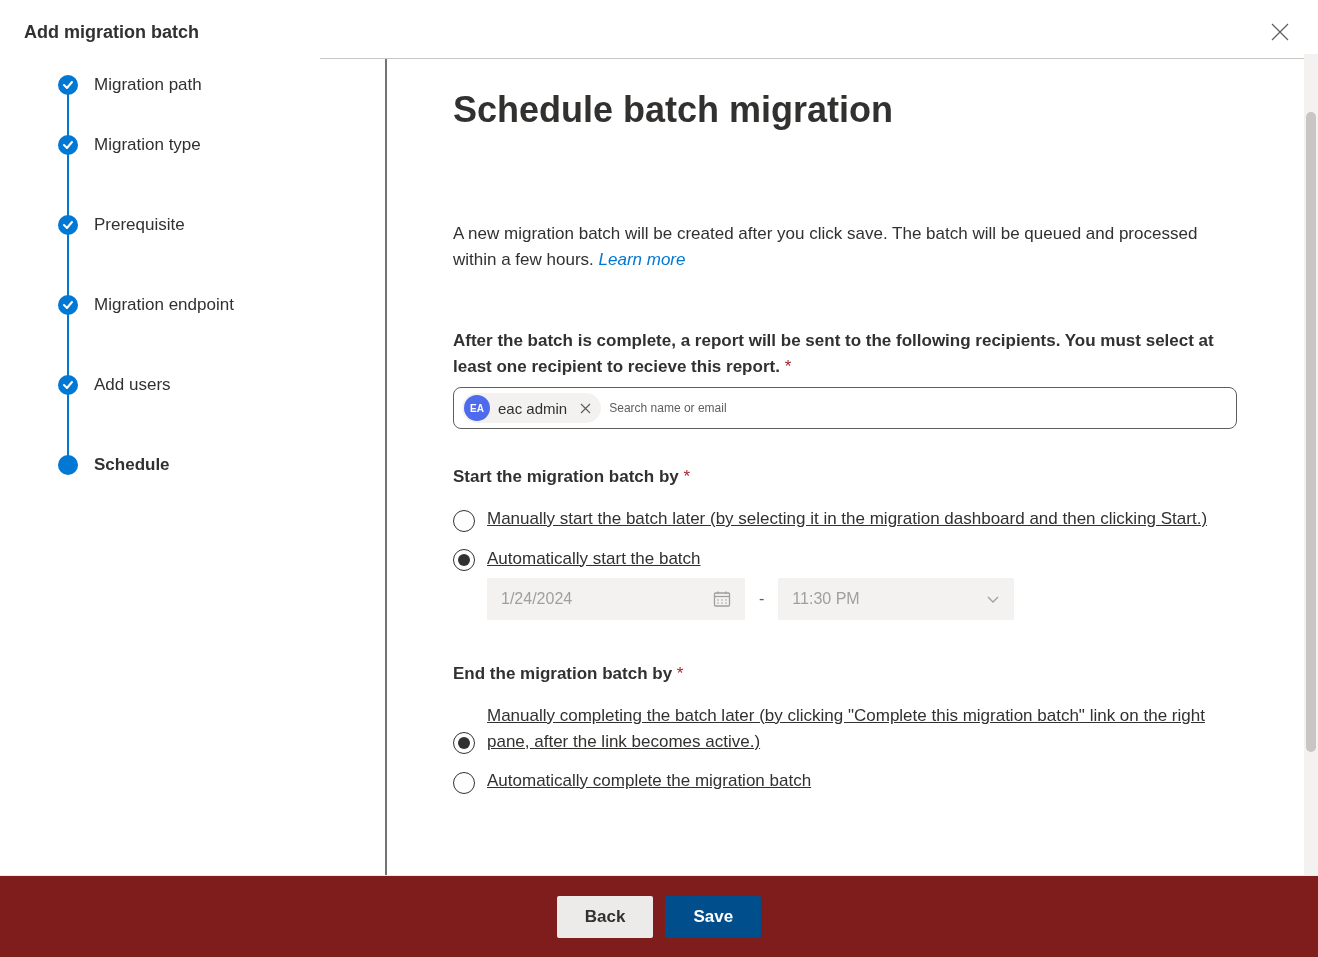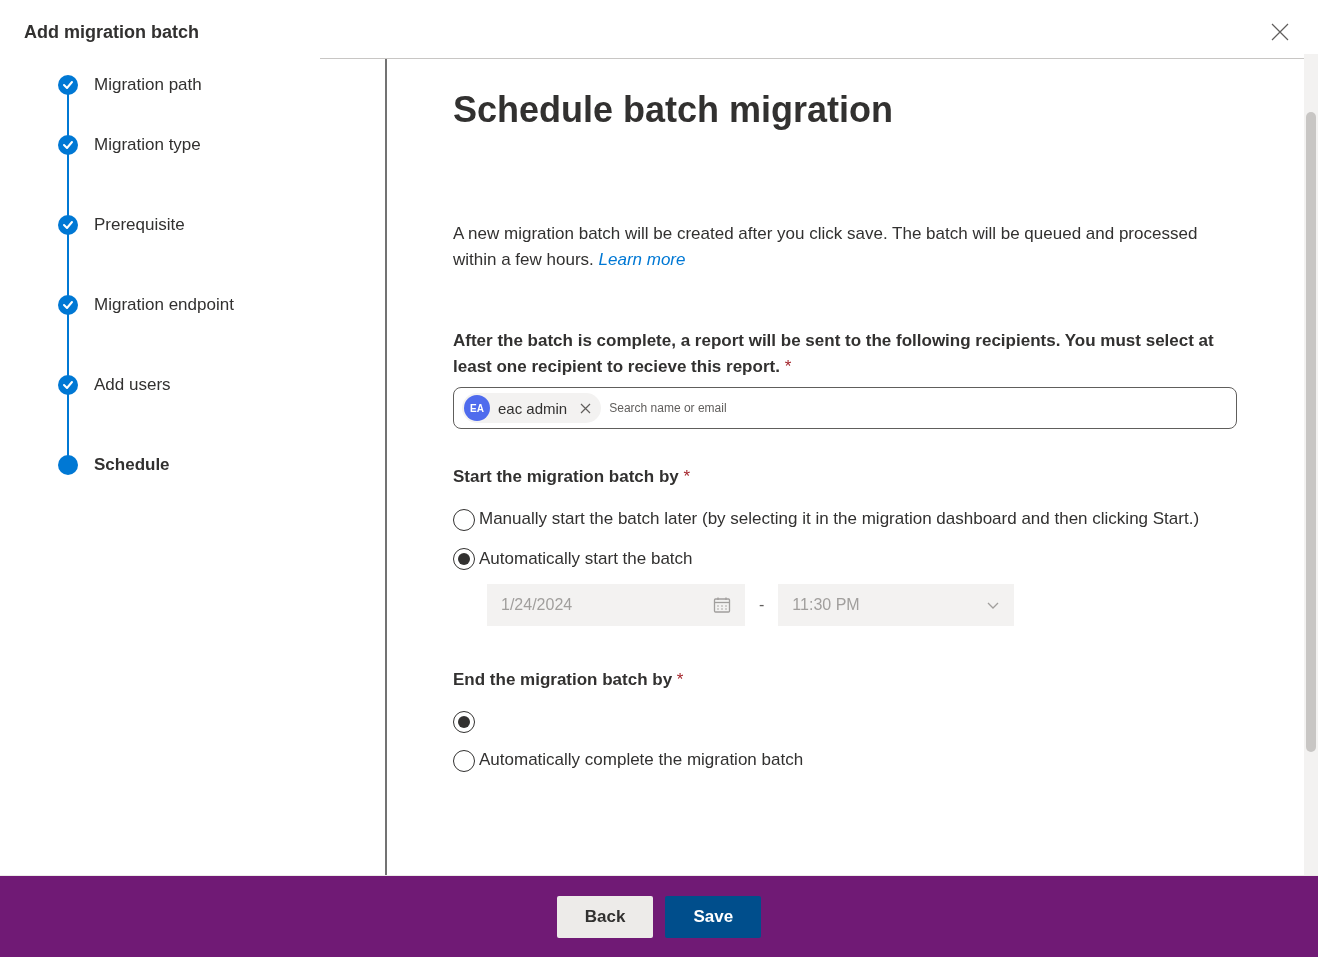--- a/index.html
+++ b/index.html
@@ -170,23 +170,24 @@
 }
 .people-input::placeholder { color: #605e5c; }
 .section-label {
   font-size: 17px;
   font-weight: 700;
   margin-bottom: 12px;
 }
 .radio-group { margin-bottom: 44px; }
 .radio-option {
   display: flex;
-  align-items: center;
-  gap: 4px;
+  align-items: flex-end;
+  gap: 12px;
   padding: 7px 0;
+  text-decoration: underline;
 }
 .radio {
   width: 22px;
   height: 22px;
   border: 1px solid #323130;
   border-radius: 50%;
   flex-shrink: 0;
   display: flex;
   align-items: center;
   justify-content: center;
@@ -217,21 +218,20 @@
   font-family: Georgia, serif;
   color: #605e5c;
   vertical-align: middle;
   margin-left: 4px;
 }
 .datetime-row {
   display: flex;
   align-items: center;
   gap: 14px;
   margin-left: 34px;
-  margin-top: 6px;
 }
 .date-input, .time-select {
   background: #f3f2f1;
   border: none;
   height: 42px;
   padding: 0 14px;
   font-size: 16px;
   color: #a19f9d;
   display: flex;
   align-items: center;
@@ -244,21 +244,21 @@
   position: absolute;
   bottom: 0;
   left: 0;
   right: 0;
   height: 82px;
   border-top: 1px solid #edebe9;
   display: flex;
   align-items: center;
   justify-content: center;
   gap: 12px;
-  background: #701a75;
+  background: #7f1d1d;
 }
 .btn {
   height: 42px;
   padding: 0 28px;
   font-size: 17px;
   font-weight: 600;
   border: none;
   cursor: pointer;
   border-radius: 2px;
 }
@@ -409,20 +409,21 @@
         </div>
       </div>
     </div>
 
     <div class="section-label">
       <span>End the migration batch by</span> <span class="req">*</span>
     </div>
     <div class="radio-group">
       <div class="radio-option">
         <div class="radio checked"></div>
+        <div class="radio-text">Manually completing the batch later (by clicking "Complete this migration batch" link on the right pane, after the link becomes active.)</div>
       </div>
       <div class="radio-option">
         <div class="radio"></div>
         <div class="radio-text">Automatically complete the migration batch</div>
       </div>
     </div>
   </div>
 </div>
 
 <div class="scrollbar-track">

